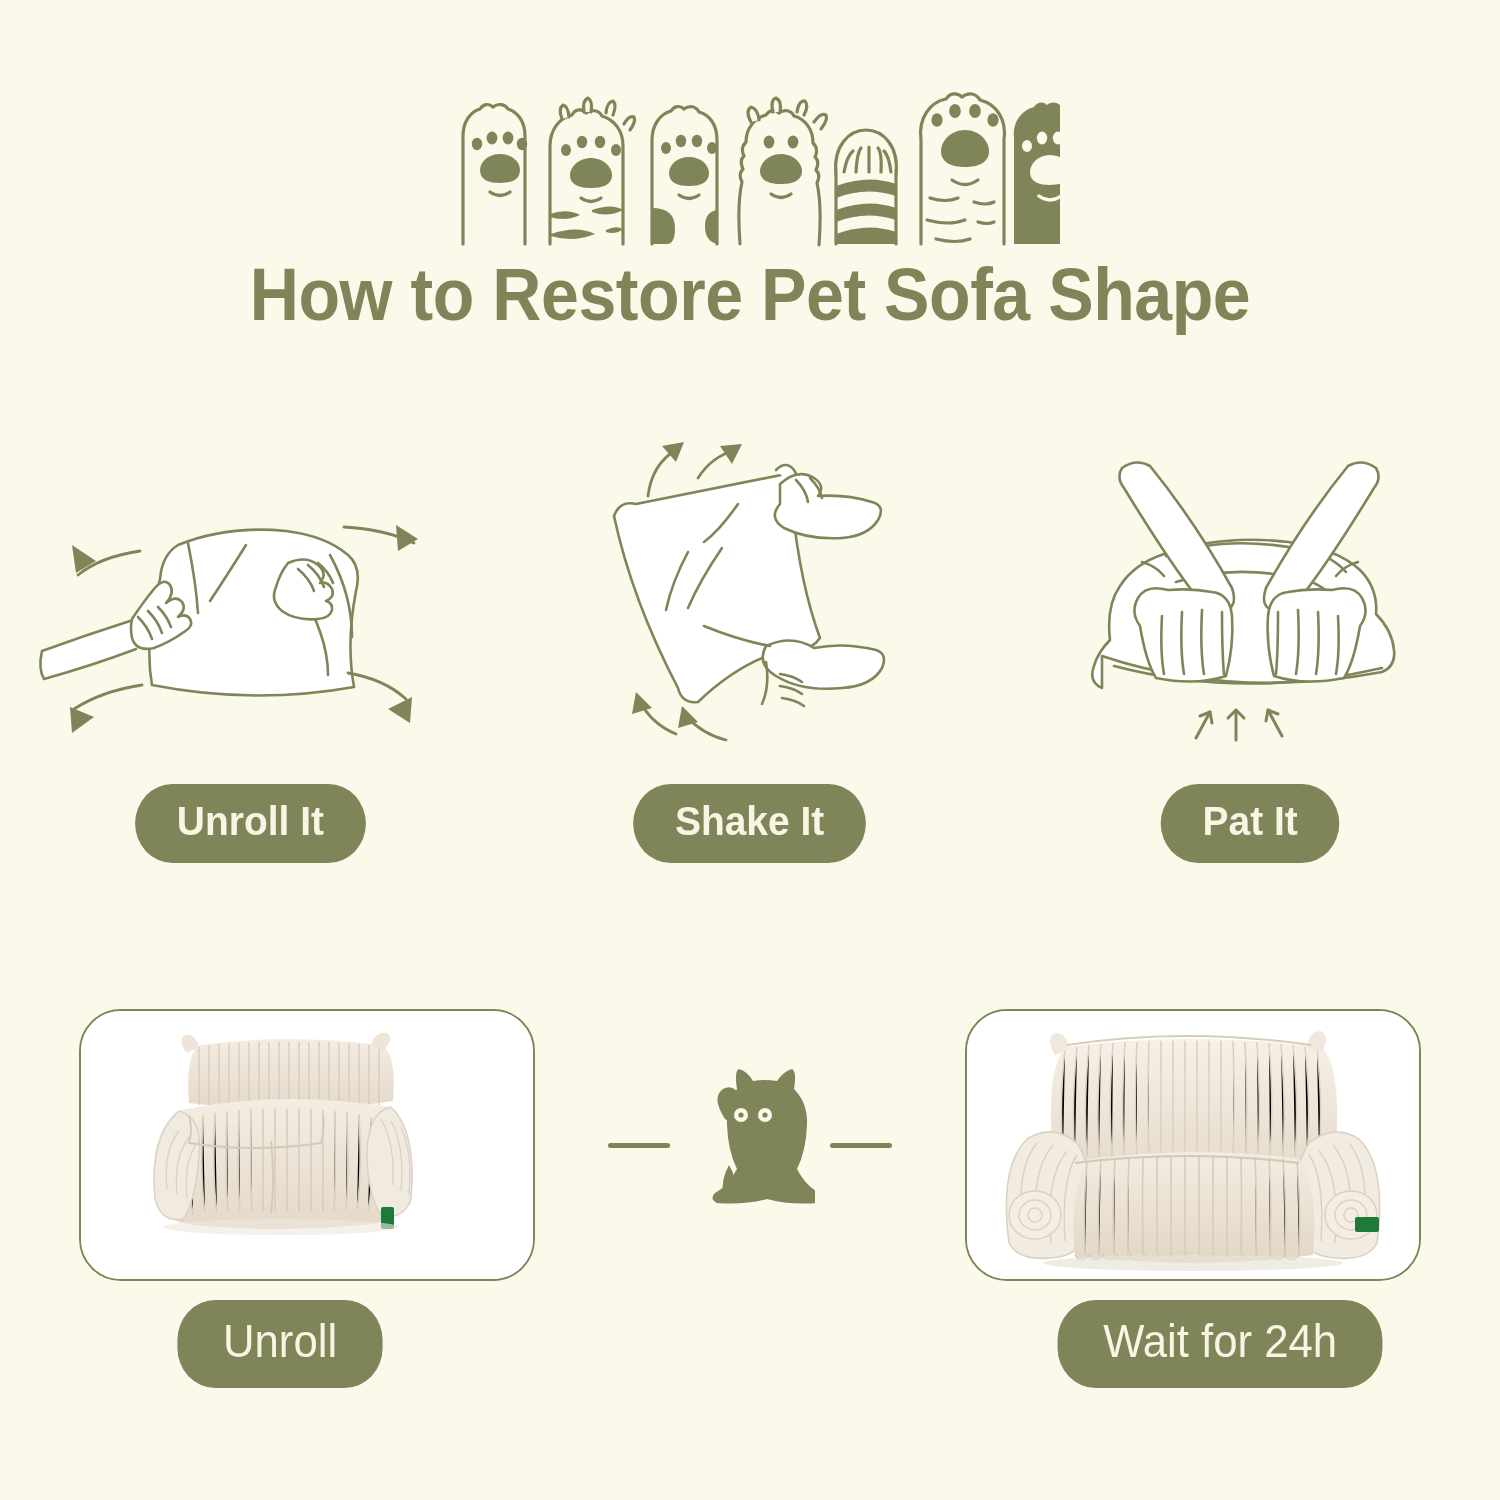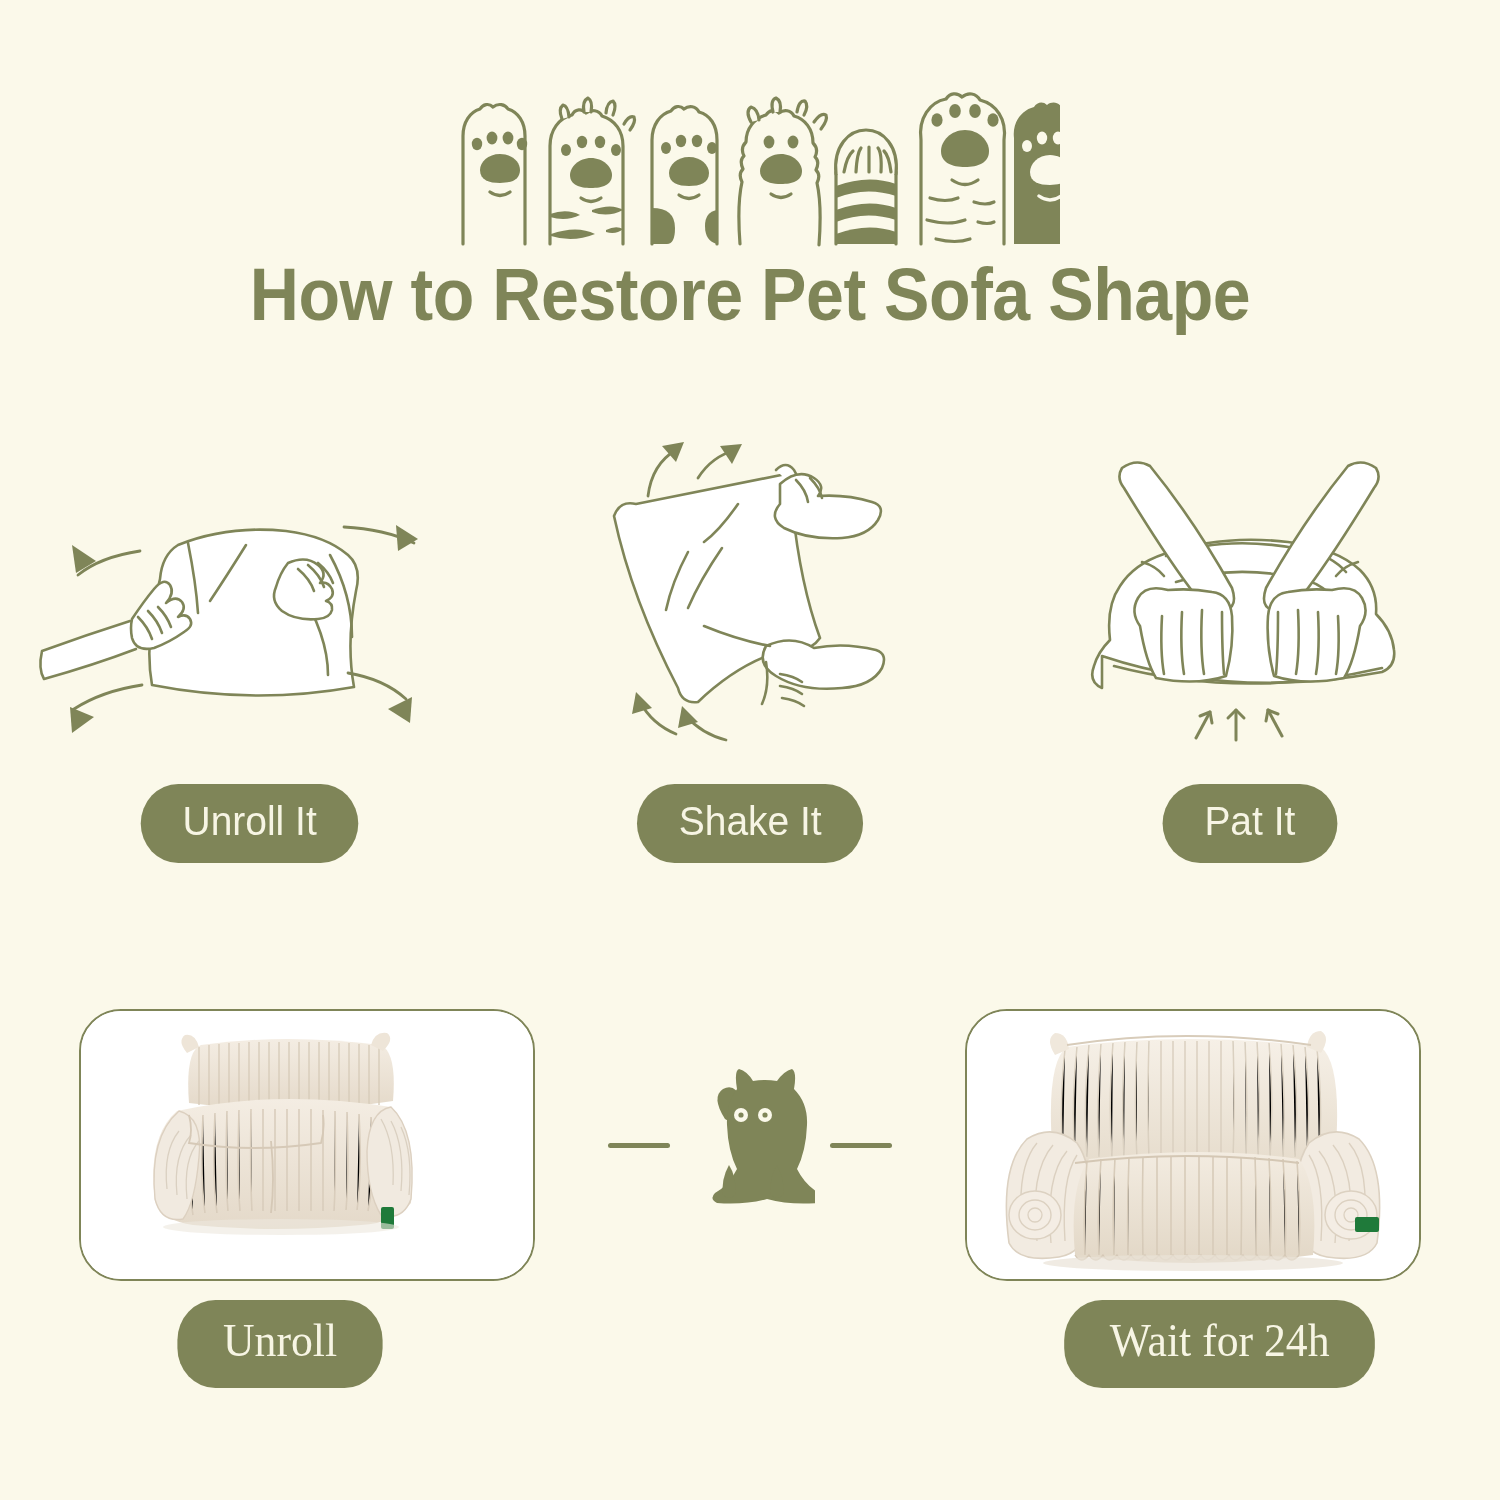--- a/index.html
+++ b/index.html
@@ -29,20 +29,21 @@
     color:#7F8558;
     letter-spacing:-0.5px;
     transform:scaleX(0.92);
     white-space:nowrap;
   }
 
   
   .steps{
     position:absolute;left:0;top:430px;width:1500px;height:440px;
     display:flex;
+    font-weight:bold;
   }
   .step{
     flex:1 1 0;
     display:flex;flex-direction:column;align-items:center;
   }
   .step-art{
     height:340px;width:100%;
     display:flex;align-items:center;justify-content:center;
   }
   .step-art svg{display:block;}
@@ -87,21 +88,21 @@
   }
   .cat-wrap{width:160px;display:flex;align-items:center;justify-content:center;flex:0 0 auto;}
   .cat-wrap svg{display:block;}
 
   .spacer-l{width:88px;flex:0 0 auto;}
   .spacer-r{width:88px;flex:0 0 auto;}
 
   
   .bottom-labels{
     position:absolute;left:0;top:1300px;width:1500px;height:80px;
-    display:flex;align-items:flex-start;font-family:Liberation Serif, serif;
+    display:flex;align-items:flex-start;
   }
   .bl-slot{display:flex;justify-content:center;align-items:flex-start;}
   .bl-left{width:560px;}
   .bl-mid{width:380px;}
   .bl-right{width:560px;}
   .pill-lg{
     background:#7F8558;
     color:#F7F5E4;
     border-radius:40px;
     font-size:46px;

